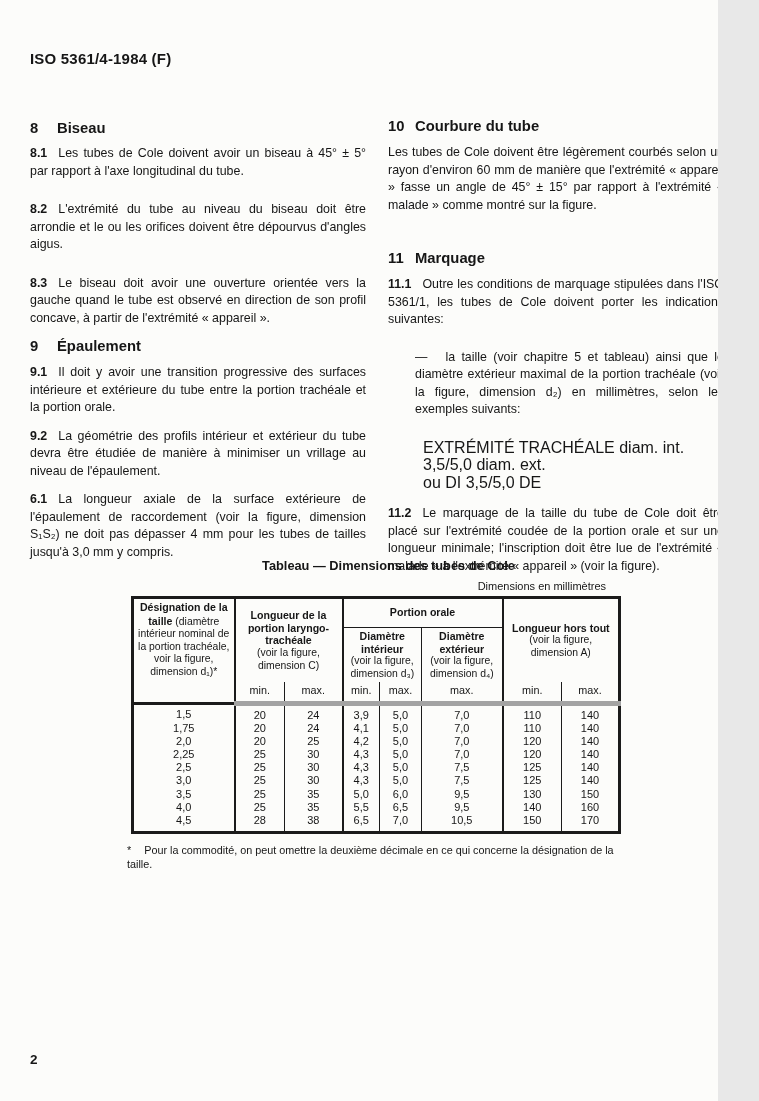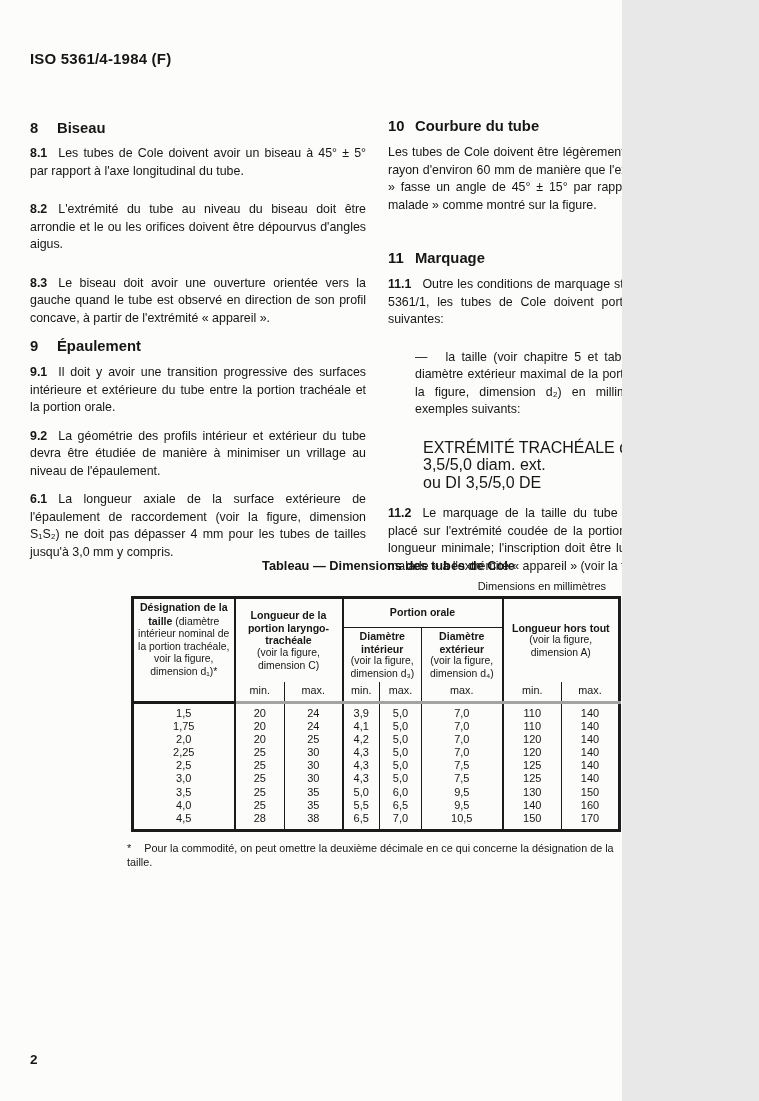--- a/index.html
+++ b/index.html
@@ -1,17 +1,17 @@
 <!DOCTYPE html>
 <html><head>
 <meta charset="utf-8">
 <style>
   html,body{margin:0;padding:0;background:#e8e8e8;}
-  .page{position:relative;width:622px;height:1101px;background:#fcfcfa;color:#161616;
-        font-family:"Liberation Sans","DejaVu Sans",sans-serif;overflow:hidden;}
+  .page{position:relative;width:688px;height:1101px;background:#fcfcfa;color:#161616;
+        font-family:"Liberation Sans","DejaVu Sans",sans-serif;overflow:hidden;padding-left:30px;}
   .doc-header{position:absolute;left:30px;top:50px;font-size:15px;font-weight:bold;letter-spacing:.2px;}
   .cols{position:absolute;left:30px;top:112px;width:694px;display:flex;gap:22px;}
   .col{width:336px;}
   .sec-h{display:flex;font-size:14.8px;font-weight:bold;margin:0;}
   .sec-num{min-width:27px;}
   .para{font-size:12.4px;line-height:17.5px;text-align:justify;margin:0;}
   .cnum{font-weight:bold;margin-right:11px;}
   .dash-item{padding-left:27px;}
   .dash{margin-right:18px;}
   .example{margin:0 0 0 35px;font-size:16px;line-height:17.6px;text-align:left;}
@@ -22,21 +22,21 @@
   table.dims{border-collapse:collapse;table-layout:fixed;width:487px;margin-top:4px;
              border:3px solid #1b1b1b;}
   .dims th{font-size:10.4px;line-height:12.6px;font-weight:normal;text-align:center;padding:2px 3px;}
   .dims th .b,.dims th div.b{font-weight:bold;font-size:10.6px;}
   .th-des{border-right:2px solid #1b1b1b;border-bottom:3px solid #1b1b1b;vertical-align:top;padding-top:4px;}
   .th-llt{border-right:2px solid #1b1b1b;vertical-align:middle;}
   .th-po{border-right:2px solid #1b1b1b;border-bottom:1.5px solid #1b1b1b;height:24px;vertical-align:middle;}
   .th-ht{vertical-align:middle;}
   .th-di{border-right:1.5px solid #1b1b1b;vertical-align:top;padding-top:3px;}
   .th-de{border-right:2px solid #1b1b1b;vertical-align:top;padding-top:3px;}
-  th.mm{border-bottom:3px solid #a3a3a3;vertical-align:bottom;padding:2px 0 4px;font-size:10.8px;}
+  th.mm{border-bottom:5px solid #a3a3a3;vertical-align:bottom;padding:2px 0 4px;font-size:10.8px;}
   .mm1{border-right:1px solid #1b1b1b;}
   .mm2{border-right:2px solid #1b1b1b;}
   .mm3{border-right:1px solid #1b1b1b;}
   .mm4{border-right:1.5px solid #1b1b1b;}
   .mm5{border-right:2px solid #1b1b1b;}
   .mm6{border-right:1px solid #1b1b1b;}
   .dims tbody td{font-size:11px;line-height:13.1px;text-align:center;padding:0;}
   .dims tbody tr:first-child td{padding-top:3px;}
   .dims tbody tr:last-child td{padding-bottom:4px;}
   .dims tbody td:nth-child(1){border-right:2px solid #1b1b1b;}

